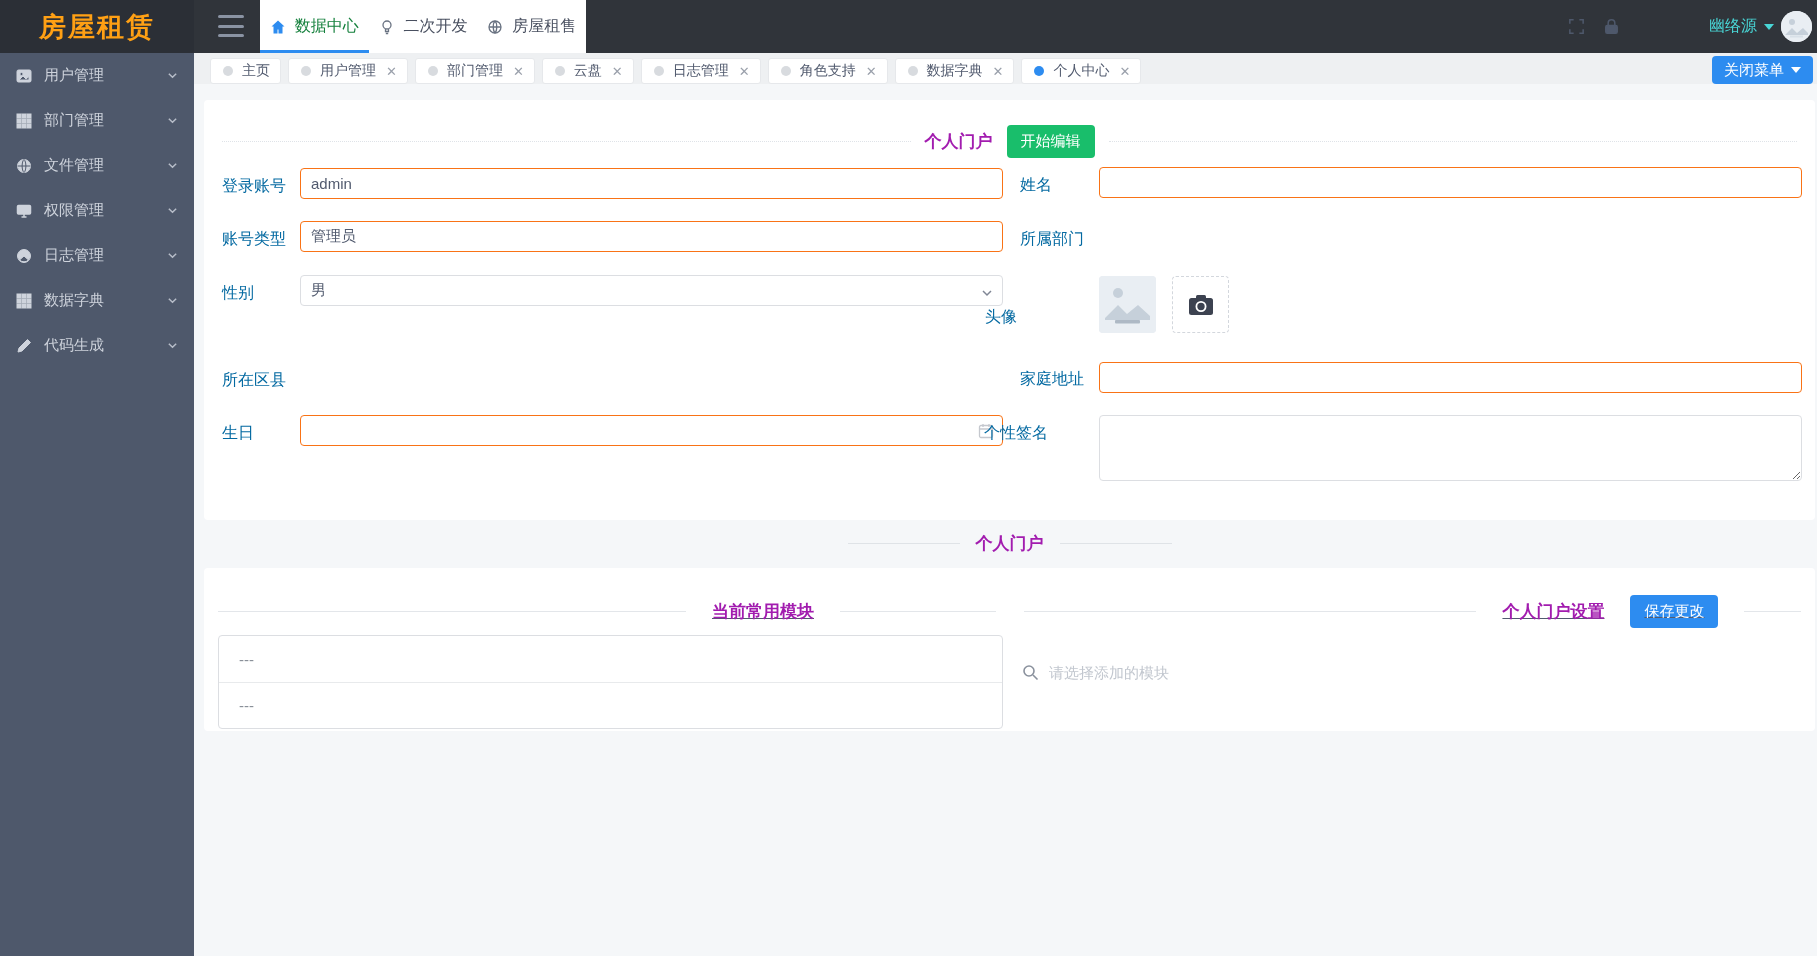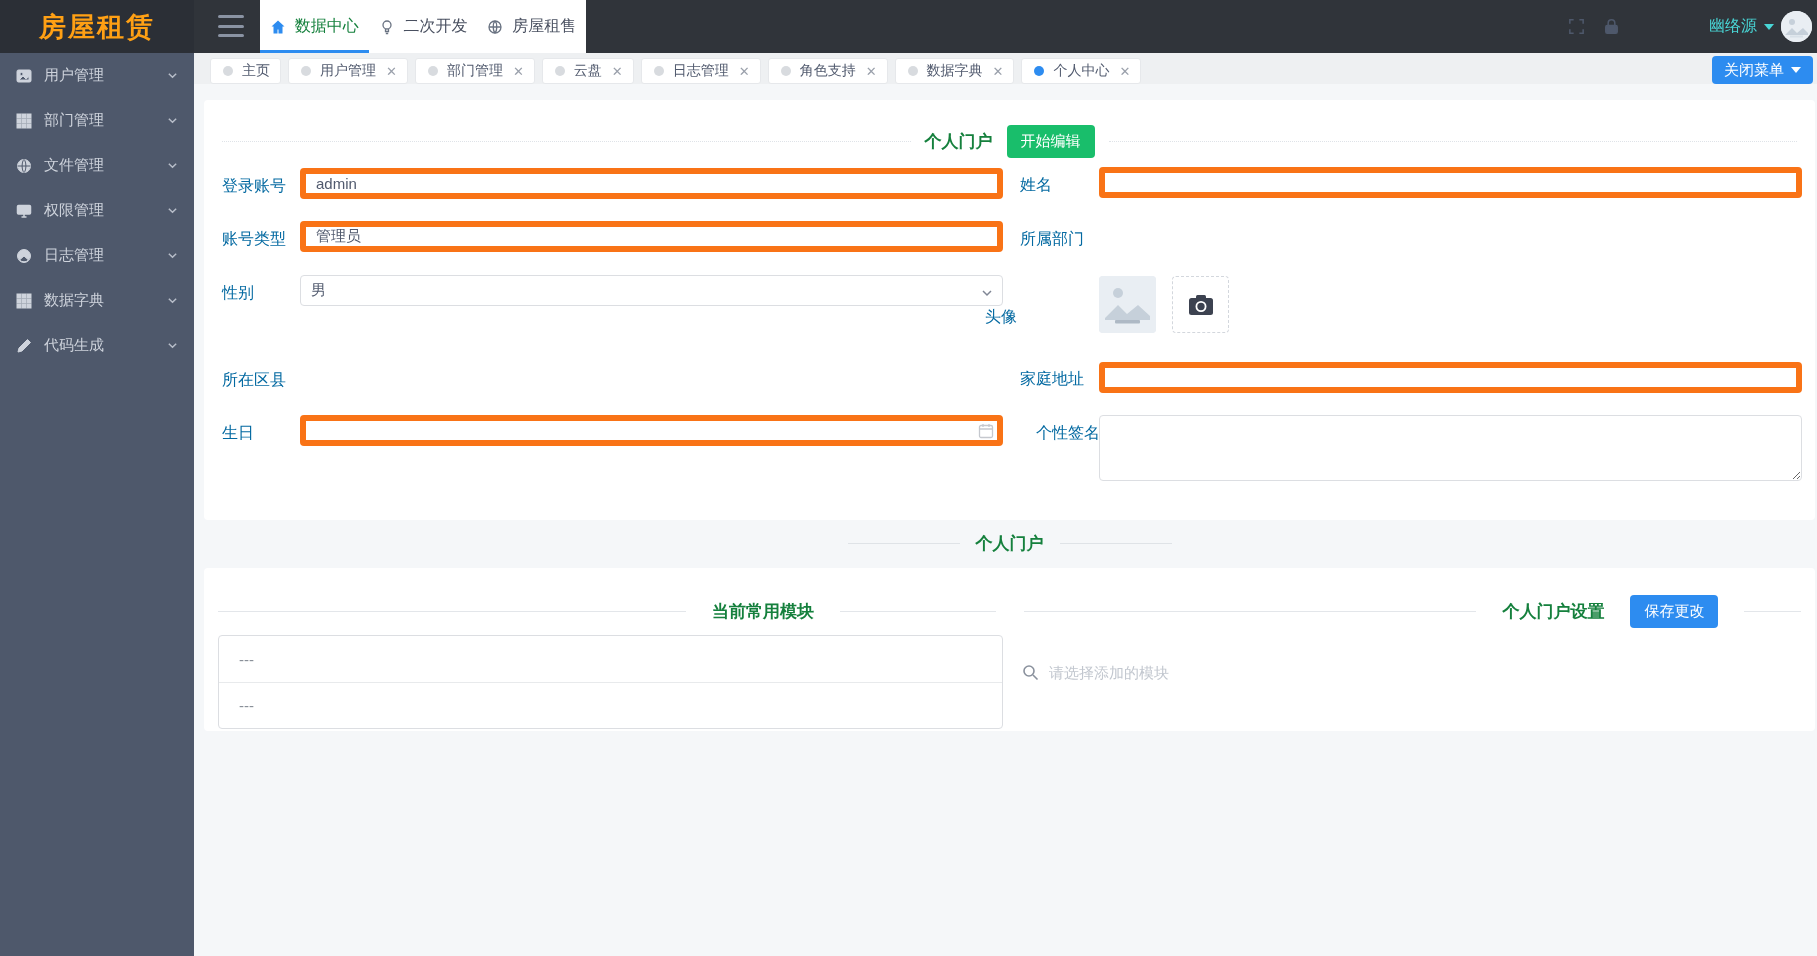--- a/index.html
+++ b/index.html
@@ -43,46 +43,46 @@
                     display:flex; align-items:center; gap:7px; padding:0 12px; font-size:15px; cursor:pointer; }
   .close-menu-btn .caret { border-top-color:#fff; }
 
   
   .card { position:absolute; left:204px; width:1611px; background:#fff; border-radius:4px; }
   .card1 { top:100px; height:420px; }
   .card2 { top:568px; height:163px; display:flex; }
 
   .divider-dotted { position:absolute; left:18px; right:18px; top:24px; height:34px; display:flex; align-items:center; gap:14px; }
   .divider-dotted .dline { flex:1; border-top:1px dotted #dfe3e8; }
-  .divider-title { font-size:17px; font-weight:600; color:#15803d; white-space:nowrap; }
+  .divider-title { font-size:17px; font-weight:600; color:#a21caf; white-space:nowrap; }
   .btn { border:none; border-radius:4px; color:#fff; font-size:15px; padding:7px 14px; cursor:pointer; white-space:nowrap; }
   .btn-green { background:#19be6b; }
   .btn-blue { background:#2d8cf0; }
 
   .f-label { position:absolute; font-size:16px; color:#0369a1; white-space:nowrap; }
-  .f-input { position:absolute; width:703px; height:31px; border:6px solid #f97316; border-radius:4px; padding:0 10px;
+  .f-input { position:absolute; width:703px; height:31px; border:1px solid #f97316; border-radius:4px; padding:0 10px;
              font-size:15px; color:#515a6e; background:#fff; outline:none; font-family:inherit; }
   .f-select { position:absolute; width:703px; height:31px; border:1px solid #dcdee2; border-radius:4px; padding:5px 28px 0 10px;
               font-size:15px; color:#515a6e; background:#fff; cursor:pointer; }
   .f-select .sel-chev { position:absolute; right:9px; top:9px; }
   .f-date { padding-right:30px; }
   .date-icon { position:absolute; width:16px; height:16px; }
   .f-textarea { position:absolute; width:703px; height:66px; border:1px solid #dcdee2; border-radius:4px; padding:6px 10px;
                 font-size:15px; color:#515a6e; resize:both; outline:none; font-family:inherit; }
   .avatar-box { position:absolute; width:57px; height:57px; border-radius:4px; background:#e9eef3; display:flex; align-items:center; justify-content:center; overflow:hidden; }
   .camera-box { position:absolute; width:57px; height:57px; border-radius:4px; border:1px dashed #d3d7dd; background:#fff;
                 display:flex; align-items:center; justify-content:center; cursor:pointer; }
 
   .divider-solid { position:absolute; left:204px; width:1611px; top:530px; height:26px; display:flex; align-items:center; justify-content:center; gap:16px; }
   .divider-solid .sline { width:112px; border-top:1px solid #dfe3e7; }
 
   .half { position:relative; height:100%; }
   .half-left { width:806px; }
   .half-right { flex:1; }
-  .half-head { position:absolute; left:14px; right:14px; top:30px; height:26px; display:flex; align-items:center; gap:26px; }
+  .half-head { position:absolute; left:14px; right:14px; top:30px; height:26px; display:flex; align-items:center; gap:26px;text-decoration:underline; }
   .half-head .hl { border-top:1px solid #e3e6ea; }
   .half-head .hl.grow3 { flex:3; } .half-head .hl.grow8 { flex:8; } .half-head .hl.grow1 { flex:1; }
 
   .module-list { position:absolute; left:14px; top:67px; width:785px; height:94px; border:1px solid #dcdee2; border-radius:4px; background:#fff; }
   .module-row { height:46px; display:flex; align-items:center; padding-left:20px; font-size:15px; color:#8a9099; cursor:pointer; }
   .module-row + .module-row { border-top:1px solid #e8eaec; }
 
   .search-row { position:absolute; left:12px; top:96px; display:flex; align-items:center; gap:10px; }
   .search-row svg { width:17px; height:17px; stroke:#8a919d; fill:none; }
   .search-input { border:none; outline:none; font-size:15px; color:#515a6e; width:420px; background:transparent; font-family:inherit; }
@@ -357,21 +357,21 @@
     <input class="f-input" style="left: 895px; top: 262px;" value="">
 
     <label class="f-label" style="left:18px; top:323px;">生日</label>
     <input class="f-input f-date" style="left: 96px; top: 315px;" value="">
     <span class="date-icon" style="left:774px; top:323px;">
       <svg width="16" height="16" viewBox="0 0 16 16" fill="none" stroke="#c5c8ce" stroke-width="1.3">
           <rect x="1.5" y="2.5" width="13" height="12" rx="1.5"></rect>
           <path d="M1.5 6h13M5 1v3M11 1v3"></path>
         </svg>
     </span>
-    <label class="f-label" style="left:832px; top:323px;">个性签名</label>
+    <label class="f-label" style="left:780px; top:323px;">个性签名</label>
     <textarea class="f-textarea" style="left: 895px; top: 315px;"></textarea>
   </section>
 
   <div class="divider-solid">
     <span class="sline"></span>
     <span class="divider-title">个人门户</span>
     <span class="sline"></span>
   </div>
 
   <section class="card card2">

